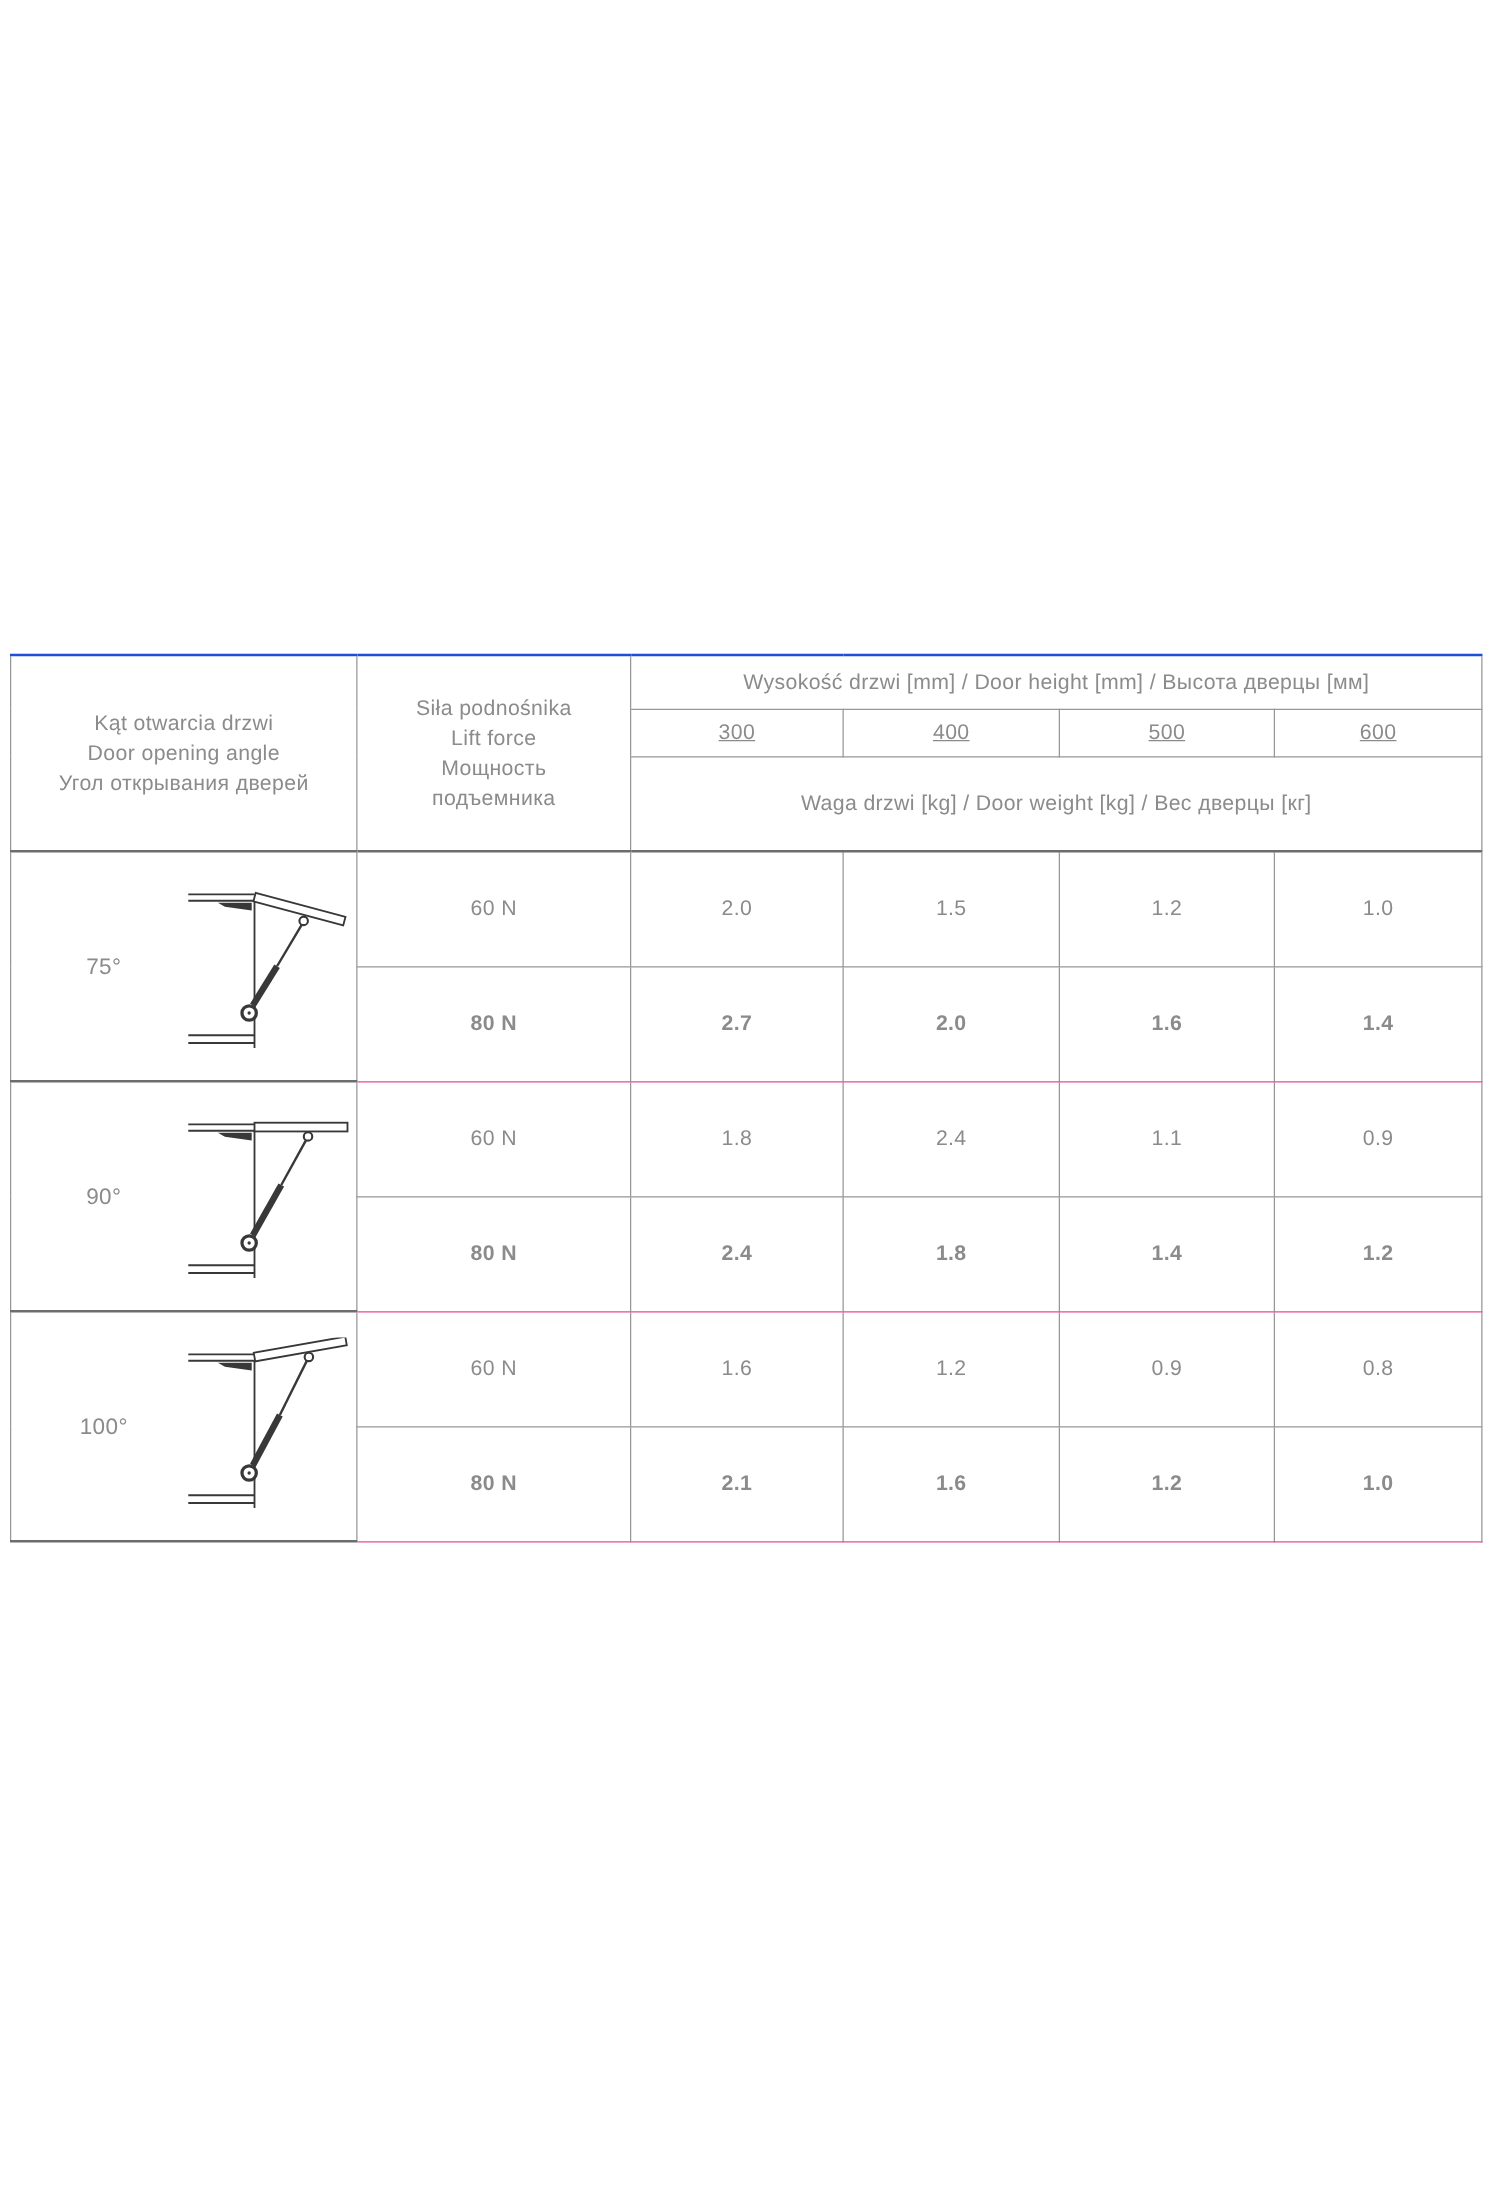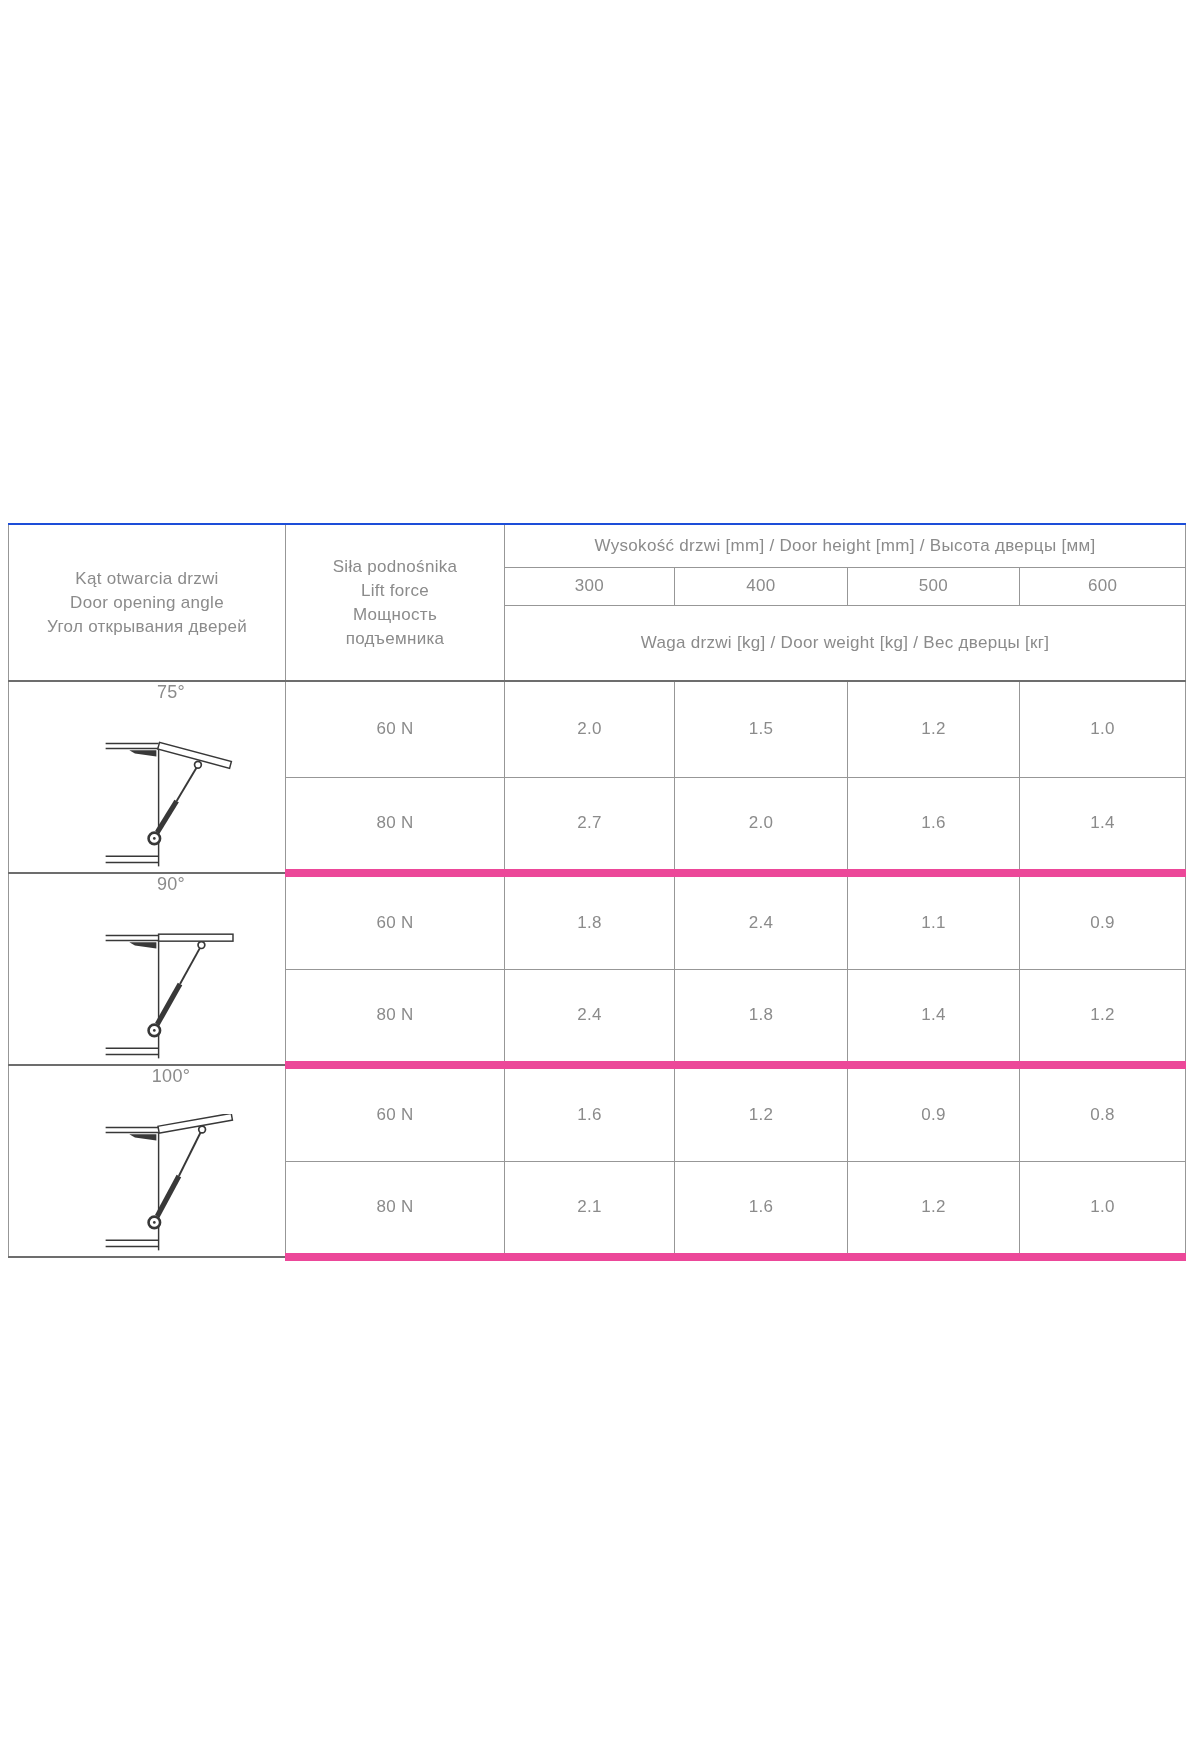--- a/index.html
+++ b/index.html
@@ -29,41 +29,40 @@
     font-weight: normal;
     text-align: center;
     vertical-align: middle;
     font-size: 17px;
     color: #8b8b8b;
     letter-spacing: 0.3px;
     padding: 0;
   }
   
   tr.h-a  { height: 43px; }
-  tr.h-b  { height: 38px; }
+  tr.h-b  { height: 38px; text-decoration: underline; }
   tr.h-c  { height: 76px; }
   tbody tr { height: 92px; }
 
   
   tr.h-a th { border-top: 2px solid #1d4ed8; }
   th.span-v, tr.h-c th { border-bottom: 2px solid #6d6d6d; }
-  tr.r-thick td { border-bottom: 8px solid #ec4899; }
+  tr.r-thick td { border-bottom: 1px solid #ec4899; font-weight: bold; }
   td.angle-cell { border-bottom: 2px solid #6d6d6d; }
 
   .hdr-lines div { line-height: 24px; }
 
   .angle-cell { vertical-align: middle; }
   .angle-wrap {
     display: flex;
     align-items: center;
-    justify-content: center;
+    justify-content: space-between;
     padding-left: 48px;
     gap: 27px;
     height: 100%;
-    flex-direction: column;
   }
   .angle-label {
     font-size: 18px;
     width: 52px;
     text-align: center;
     color: #8b8b8b;
     flex: 0 0 auto;
   }
   .diagram { display: block; flex: 0 0 auto; }
 

